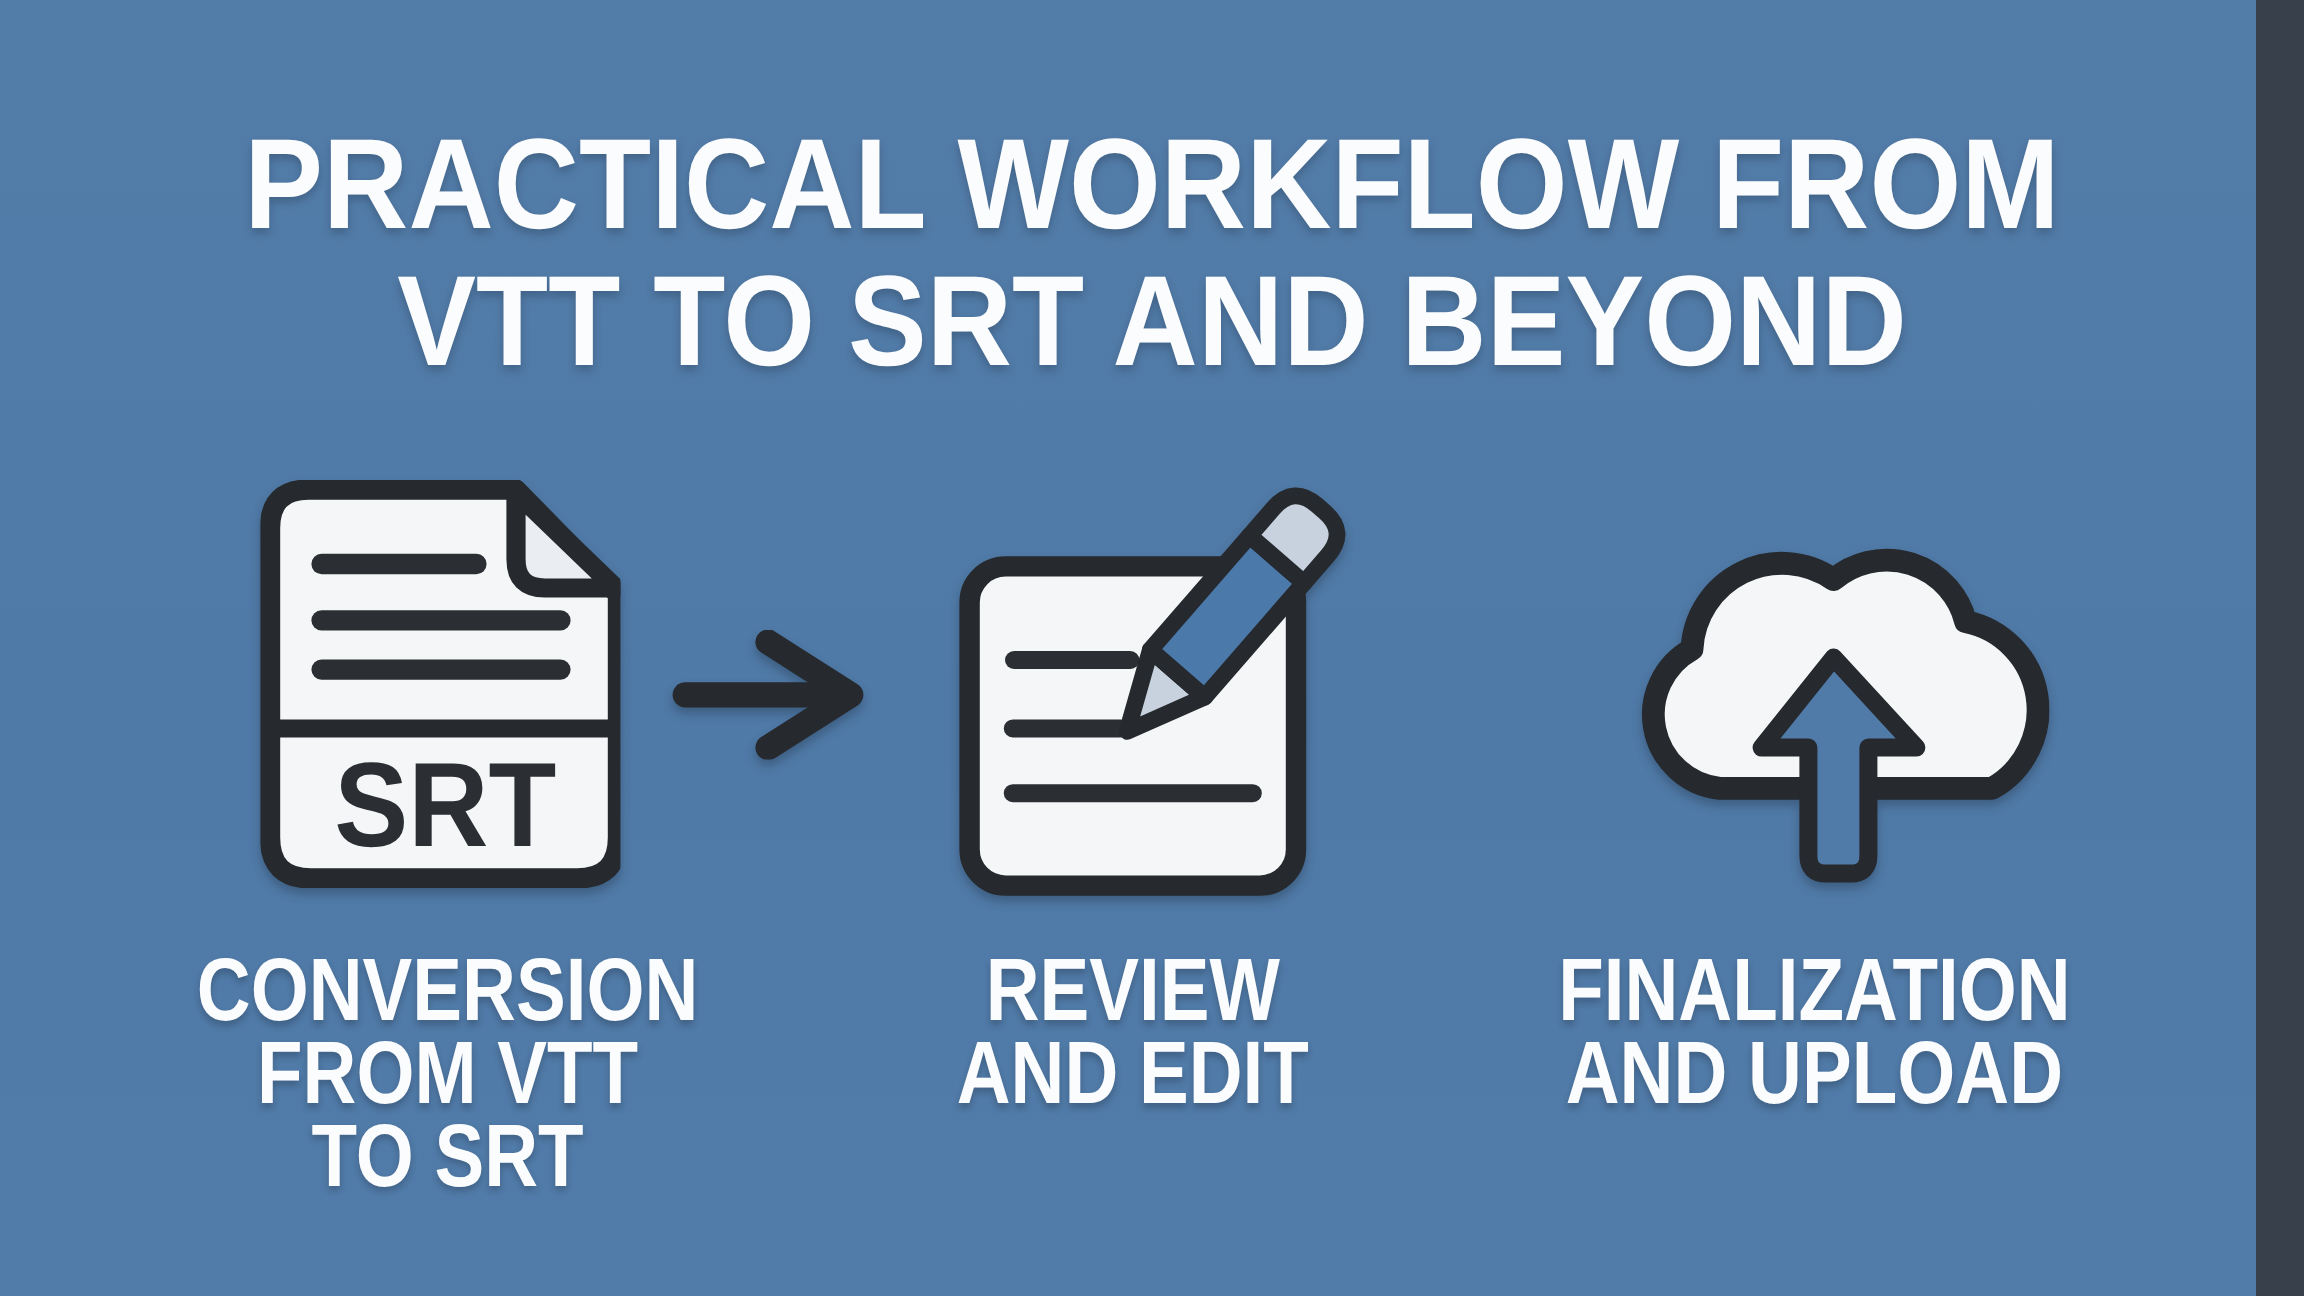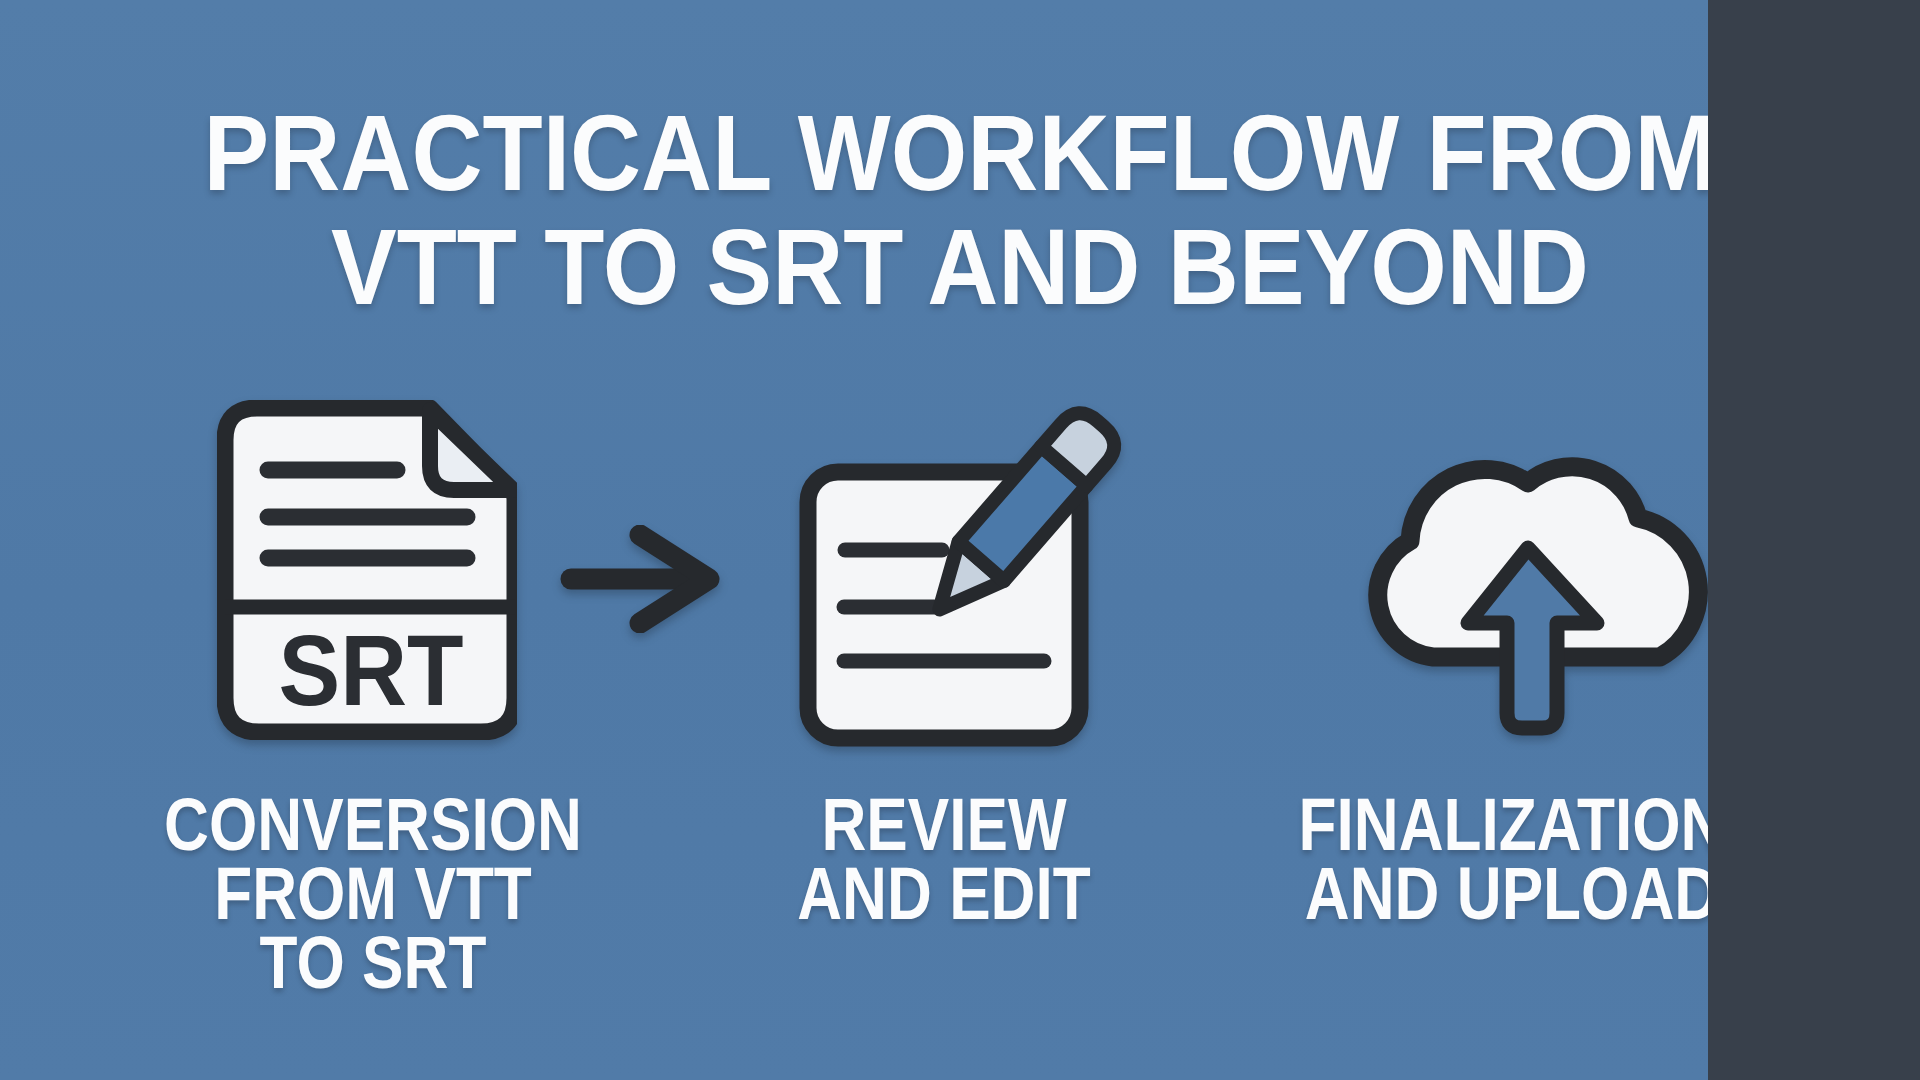--- a/index.html
+++ b/index.html
@@ -1,17 +1,17 @@
 <!DOCTYPE html>
 <html><head>
 <meta charset="utf-8">
 <style>
   html,body{margin:0;padding:0;background:#38404b;}
   .canvas{
-    position:relative;width:1708px;height:1080px;overflow:hidden;
+    position:relative;width:1880px;height:1080px;overflow:hidden;
     background:linear-gradient(180deg,#537da9 0%,#4f79a6 55%,#517ba8 100%);
     font-family:"Liberation Sans",sans-serif;
   }
   .title{
     position:absolute;top:96px;left:0;width:1920px;text-align:center;
     color:#fbfcfd;font-weight:bold;font-size:107px;line-height:114px;
     transform:scaleX(.92);transform-origin:50% 0;
     text-shadow:0 4px 7px rgba(25,36,52,.28);
     white-space:nowrap;
   }

